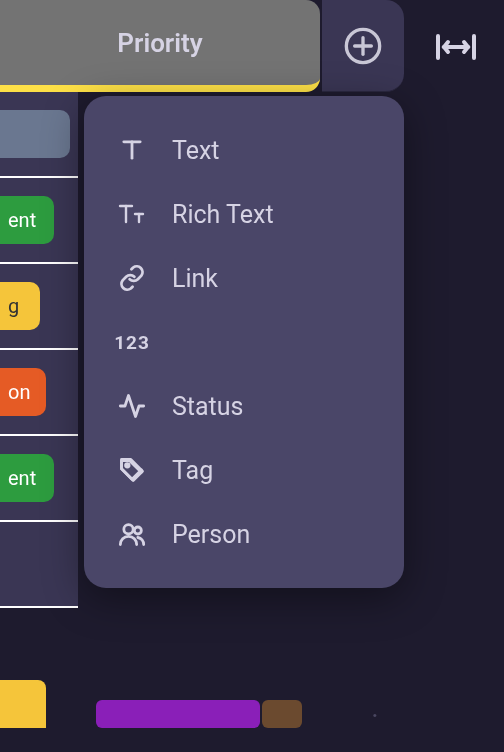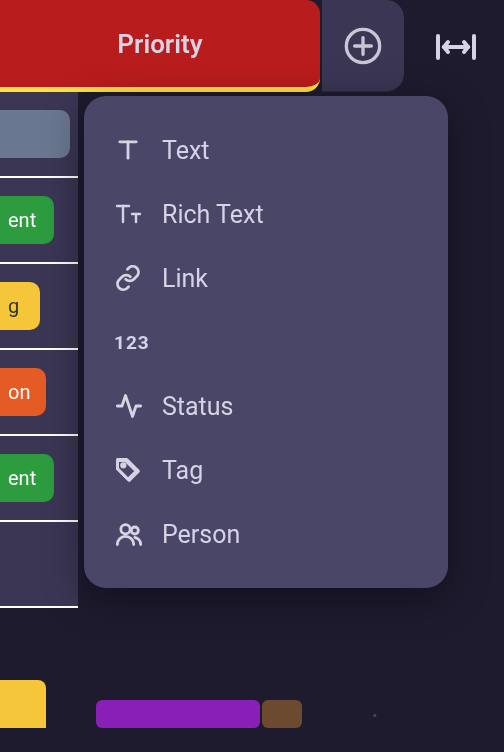--- a/index.html
+++ b/index.html
@@ -21,27 +21,27 @@
     right: 0;
     height: 92px;
     display: flex;
     align-items: center;
   }
   .col-priority {
     position: absolute;
     left: 0;
     width: 320px;
     height: 92px;
-    background: #b91c1c;
+    background: #737373;
     border-top-right-radius: 14px;
     border-bottom-right-radius: 14px;
     display: flex;
     align-items: center;
     justify-content: center;
-    border-bottom: 5px solid #fde047;
+    border-bottom: 7px solid #fde047;
   }
   .col-priority span {
     font-size: 26px;
     font-weight: 600;
     color: #d6d3e4;
   }
   .add-column-btn {
     position: absolute;
     left: 322px;
     top: 0;
@@ -100,39 +100,40 @@
     line-height: 48px;
     white-space: nowrap;
   }
   .dot-btn { position: absolute; left: 360px; top: 700px; width: 30px; height: 30px; display:flex; align-items:center; justify-content:center; color:#4a4760; font-size: 28px;}
 
   
   .dropdown {
     position: absolute;
     left: 84px;
     top: 96px;
-    width: 364px;
+    width: 320px;
     background: #4a4668;
     border-radius: 22px;
     padding: 22px 0;
     box-shadow: 0 10px 40px rgba(0,0,0,0.4);
   }
   .menu-item {
     display: flex;
     align-items: center;
     height: 64px;
     padding: 0 30px;
     cursor: pointer;
   }
   .menu-icon {
     width: 36px;
     height: 36px;
-    margin-right: 12px;
-    display: flex;
-    align-items: center;
+    margin-right: 22px;
+    display: flex;
+    align-items: center;
+    justify-content: center;
     color: #d6d3e4;
   }
   .menu-label {
     font-size: 25px;
     color: #d6d3e4;
   }
 </style>
 </head>
 <body>
 

